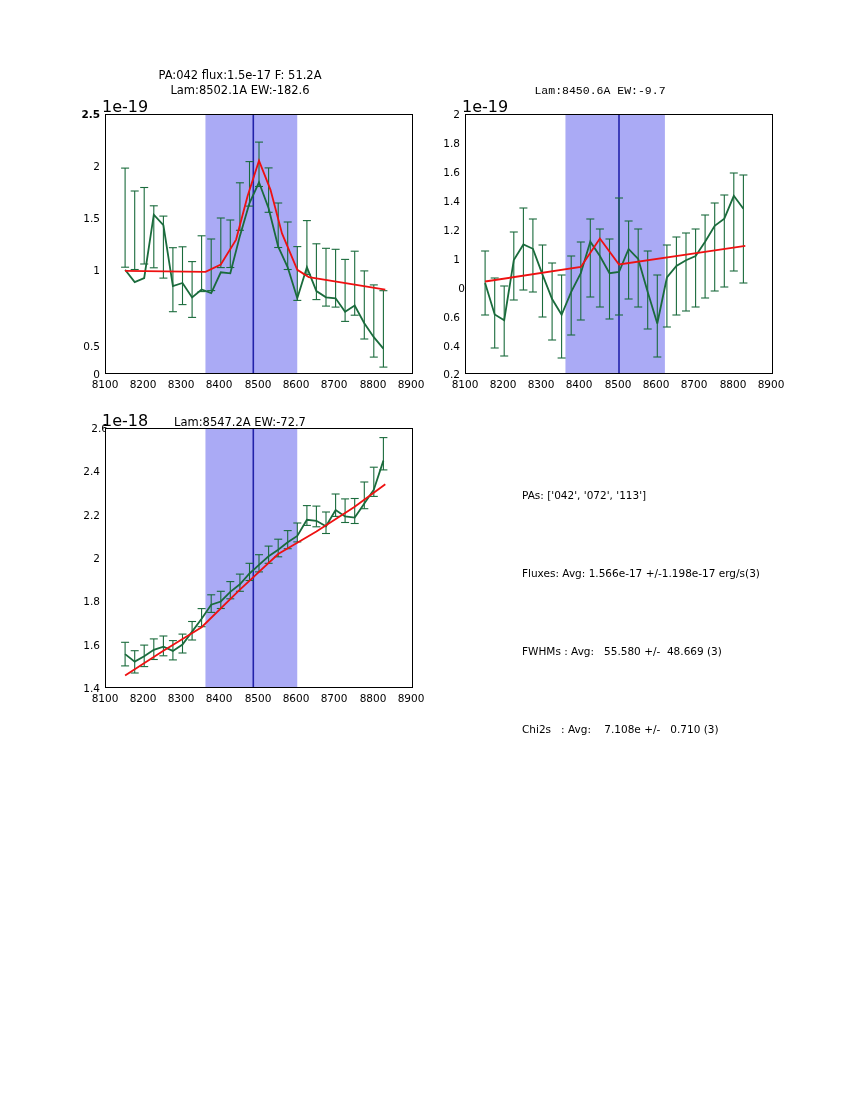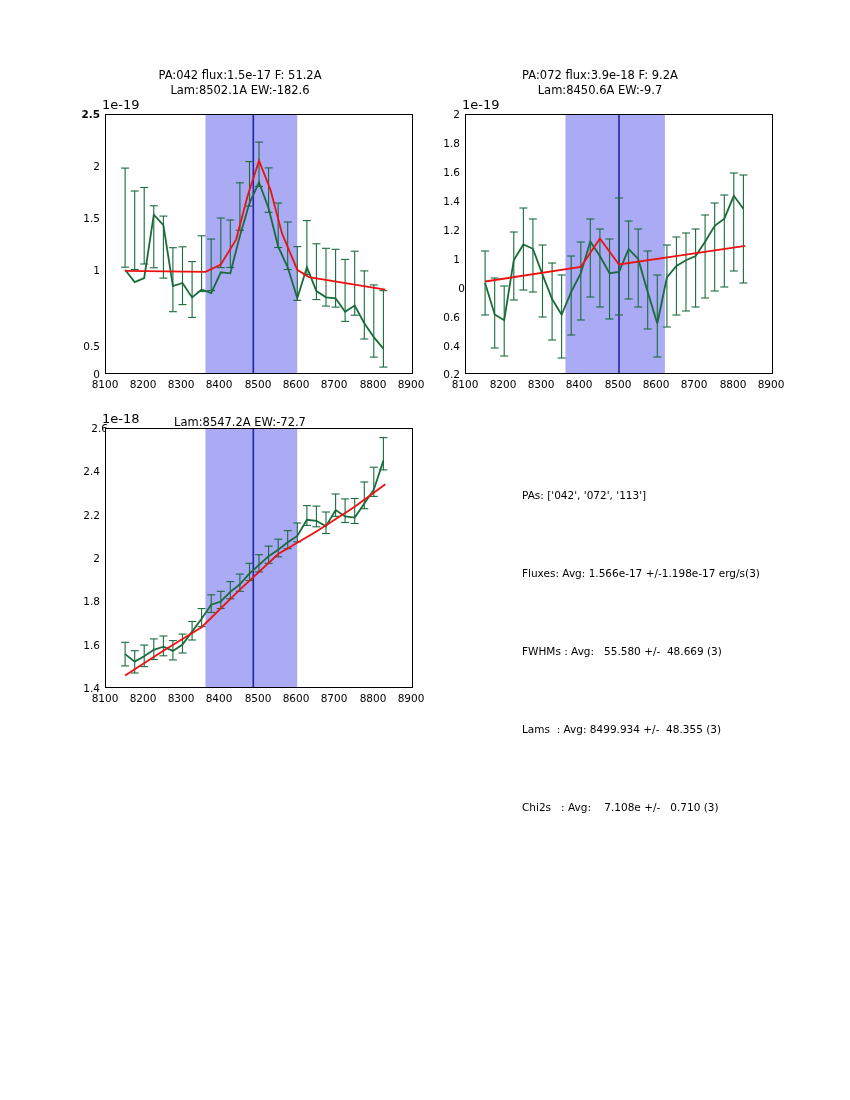--- a/index.html
+++ b/index.html
@@ -34,21 +34,21 @@
   }
   .plot-area {
     position: absolute;
     border: 1px solid #000000;
     box-sizing: border-box;
     background: #ffffff;
     overflow: hidden;
   }
   .exp-label {
     position: absolute;
-    font-size: 13px;
+    font-size: 16px;
     color: #000000;
     white-space: nowrap;
   }
   .ytick-label {
     position: absolute;
     font-size: 10.5px;
     color: #000000;
     text-align: right;
     white-space: nowrap;
   }
@@ -192,22 +192,21 @@
     <div class="xtick-label" style="left:101px; top:310px; width:40px;">8300</div>
     <div class="xtick-label" style="left:139px; top:310px; width:40px;">8400</div>
     <div class="xtick-label" style="left:178px; top:310px; width:40px;">8500</div>
     <div class="xtick-label" style="left:216px; top:310px; width:40px;">8600</div>
     <div class="xtick-label" style="left:254px; top:310px; width:40px;">8700</div>
     <div class="xtick-label" style="left:293px; top:310px; width:40px;">8800</div>
     <div class="xtick-label" style="left:331px; top:310px; width:40px;">8900</div>
   </div>
 
   <div class="panel" style="left:420px; top:68px; width:360px; height:320px;">
-    <div class="panel-title" style="top:0px;">PA:072 flux:3.9e-18 F: 9.2A</div>
-    <div class="panel-title" style="top:15px;">Lam:8450.6A EW:-9.7</div>
+    <div class="panel-title" style="top:15px;font-family:Liberation Mono, monospace;">Lam:8450.6A EW:-9.7</div>
     <div class="exp-label" style="left:42px; top:29px;">1e-19</div>
 
     <div class="ytick-label" style="left:4px; top:40px; width:36px;">2</div>
     <div class="ytick-label" style="left:4px; top:69px; width:36px;">1.8</div>
     <div class="ytick-label" style="left:4px; top:98px; width:36px;">1.6</div>
     <div class="ytick-label" style="left:4px; top:127px; width:36px;">1.4</div>
     <div class="ytick-label" style="left:4px; top:156px; width:36px;">1.2</div>
     <div class="ytick-label" style="left:4px; top:185px; width:36px;">1</div>
     <div class="ytick-label" style="left:19px; top:214px; width:36px;">0.8</div>
     <div class="ytick-label" style="left:4px; top:243px; width:36px;">0.6</div>
@@ -441,17 +440,16 @@
     <div class="xtick-label" style="left:216px; top:310px; width:40px;">8600</div>
     <div class="xtick-label" style="left:254px; top:310px; width:40px;">8700</div>
     <div class="xtick-label" style="left:293px; top:310px; width:40px;">8800</div>
     <div class="xtick-label" style="left:331px; top:310px; width:40px;">8900</div>
   </div>
 
   <div class="stats" style="left:522px; top:430px; width:300px;">
     <div>PAs: ['042', '072', '113']</div>
     <div>Fluxes: Avg: 1.566e-17 +/-1.198e-17 erg/s(3)</div>
     <div>FWHMs : Avg:   55.580 +/-  48.669 (3)</div>
-    <div>Lams  : Avg: 8499.934 +/-  48.355 (3)</div>
     <div>Chi2s   : Avg:    7.108e +/-   0.710 (3)</div>
   </div>
 
 </div>
 
 </body></html>

